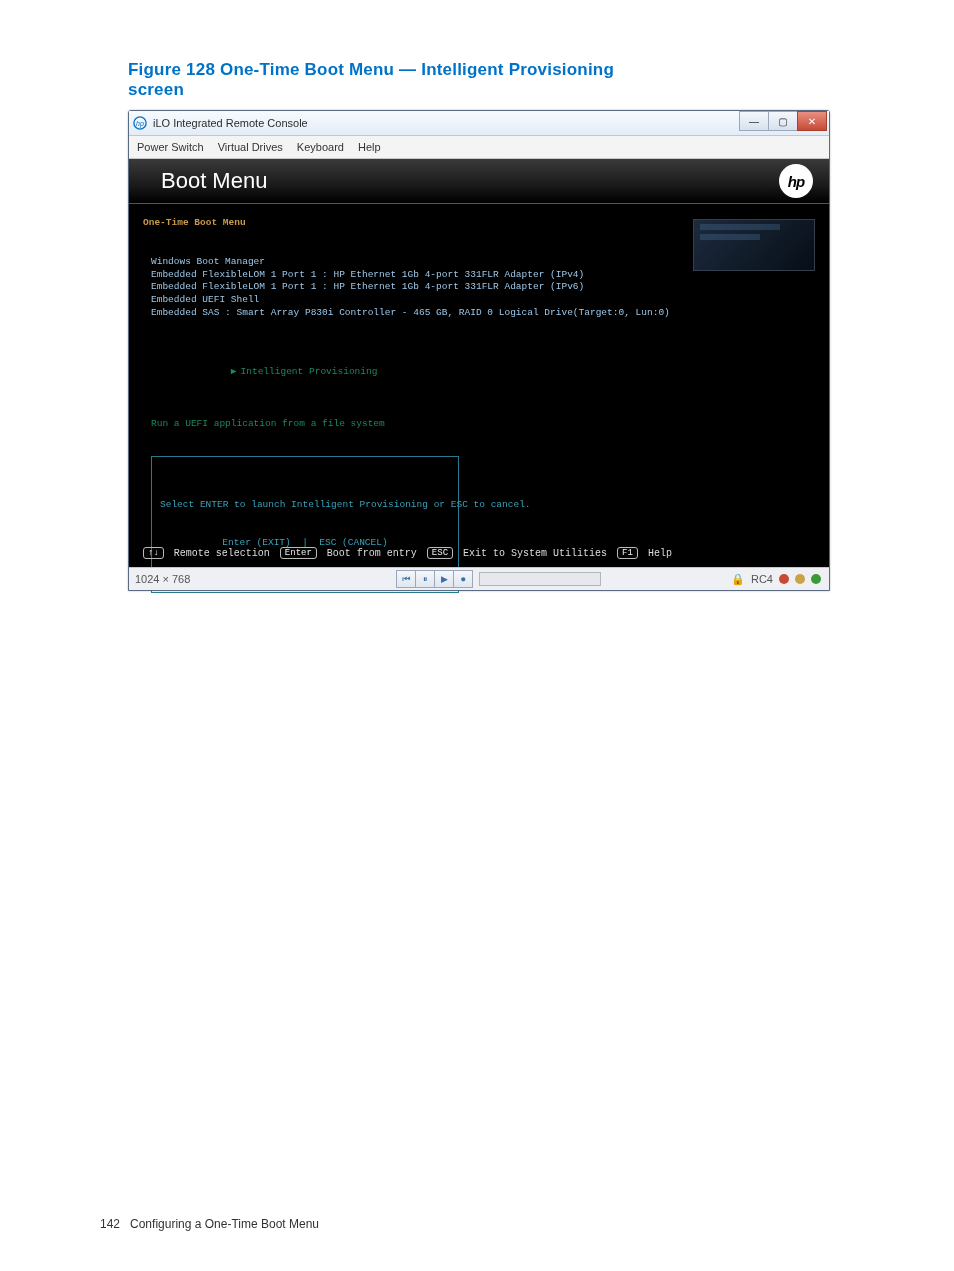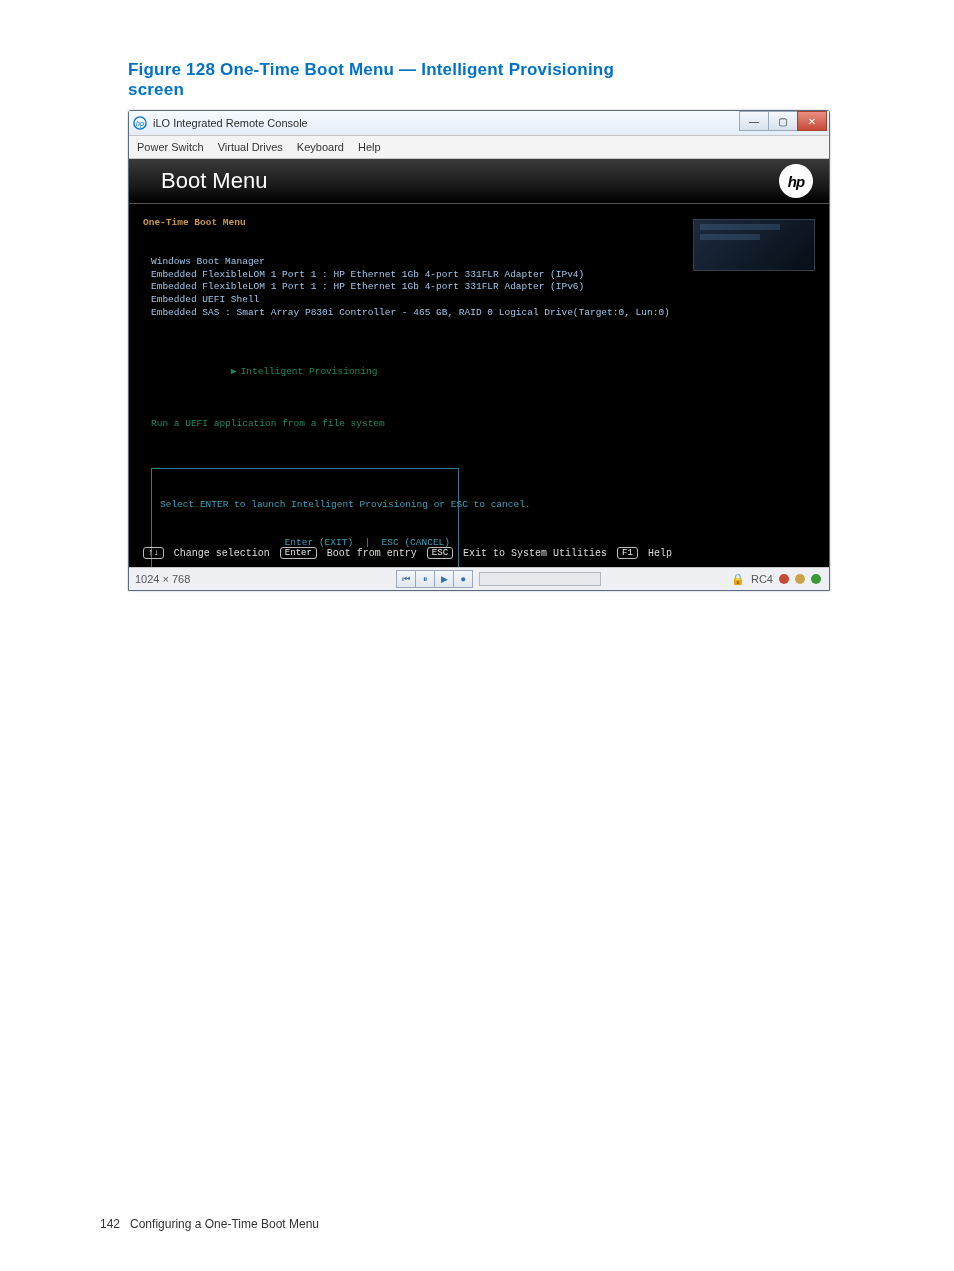--- a/index.html
+++ b/index.html
@@ -168,26 +168,25 @@
     color: #1a8a5c;
   }
   .highlight-sel {
     color: #1a8a5c;
   }
   .highlight-sel .arrow {
     color: #1a8a5c;
     margin-right: 4px;
   }
   .prompt-box {
-    margin-top: 12px;
     border: 1px solid #287a8f;
-    padding: 4px 8px;
+    padding: 16px 8px;
     width: 290px;
     color: #3aa0b8;
-    text-align: right;
+    text-align: center;
     font-size: 9.5px;
   }
 
   .footer-keys {
     position: absolute;
     left: 14px;
     right: 14px;
     bottom: 8px;
     display: flex;
     align-items: center;
@@ -331,21 +330,21 @@
 
           <div class="prompt-box">
             <div>Select ENTER to launch Intelligent Provisioning or ESC to cancel.</div>
             <div>Enter (EXIT)  |  ESC (CANCEL)</div>
           </div>
         </div>
       </div>
 
       <div class="footer-keys">
         <span class="keycap">↑↓</span>
-        <span>Change selection</span>
+        <span>Remote selection</span>
         <span class="keycap">Enter</span>
         <span>Boot from entry</span>
         <span class="keycap">ESC</span>
         <span>Exit to System Utilities</span>
         <span class="keycap">F1</span>
         <span>Help</span>
       </div>
     </div>
 
     <div class="status-bar">

